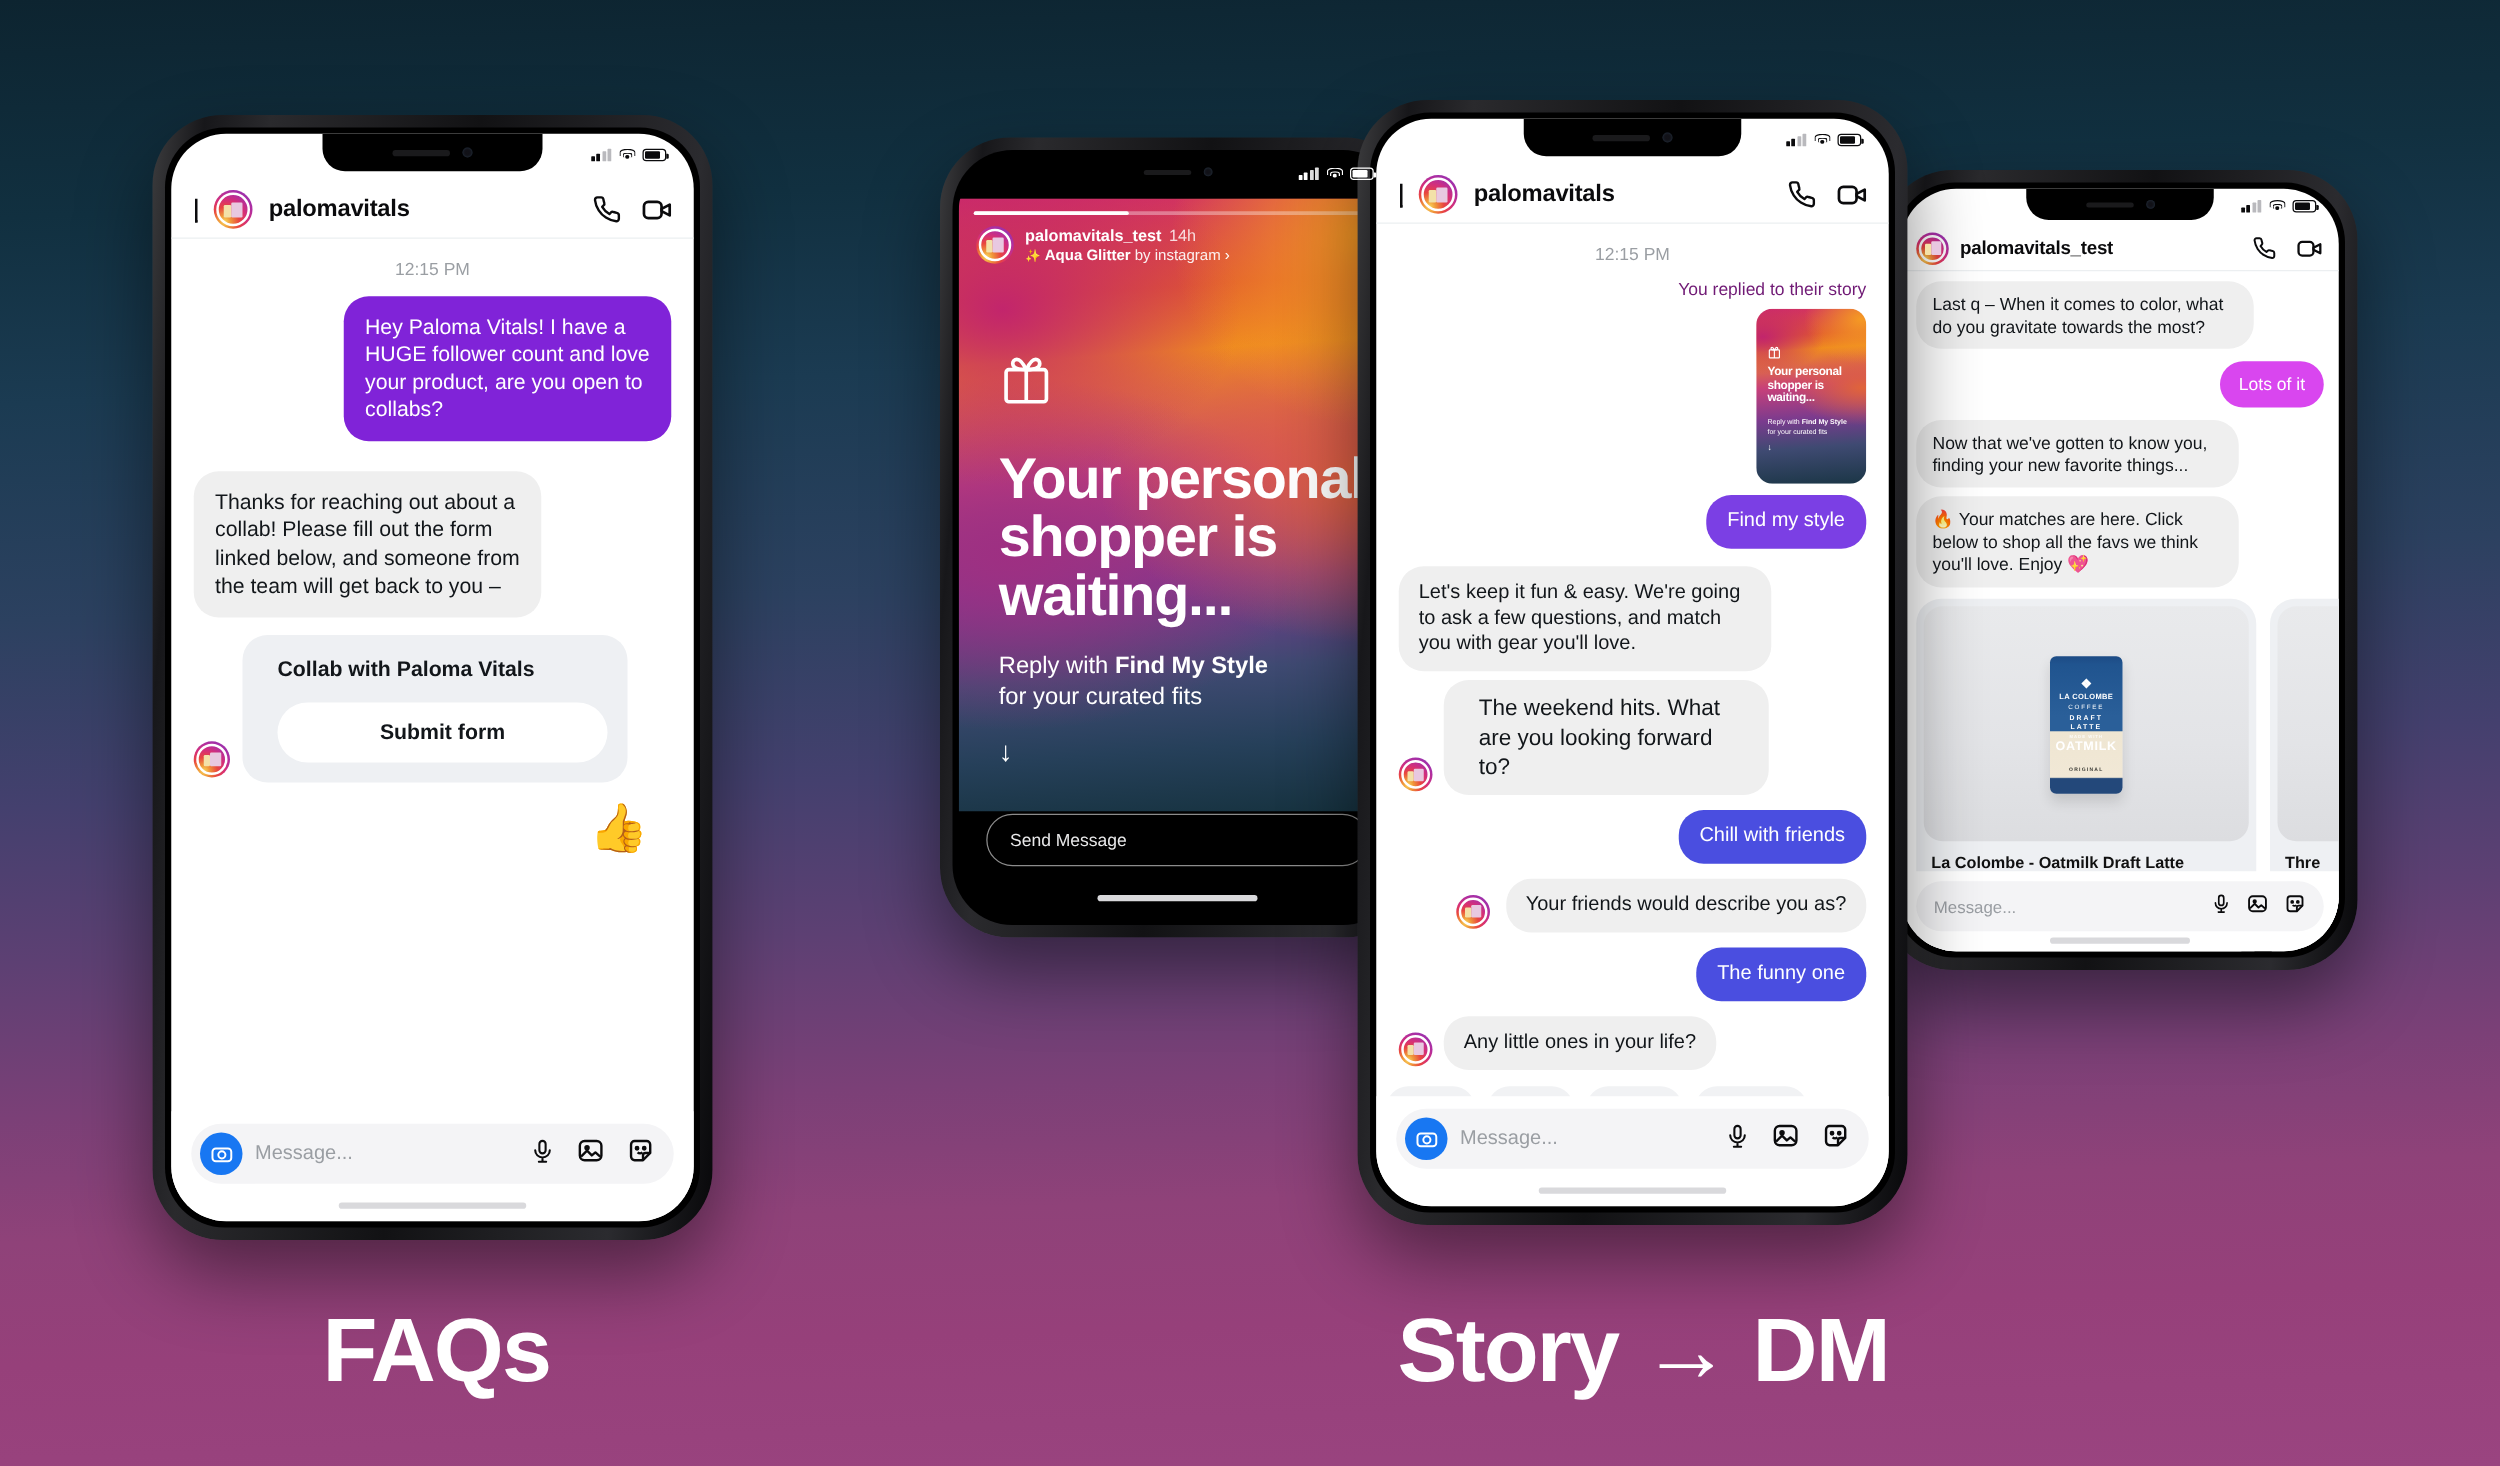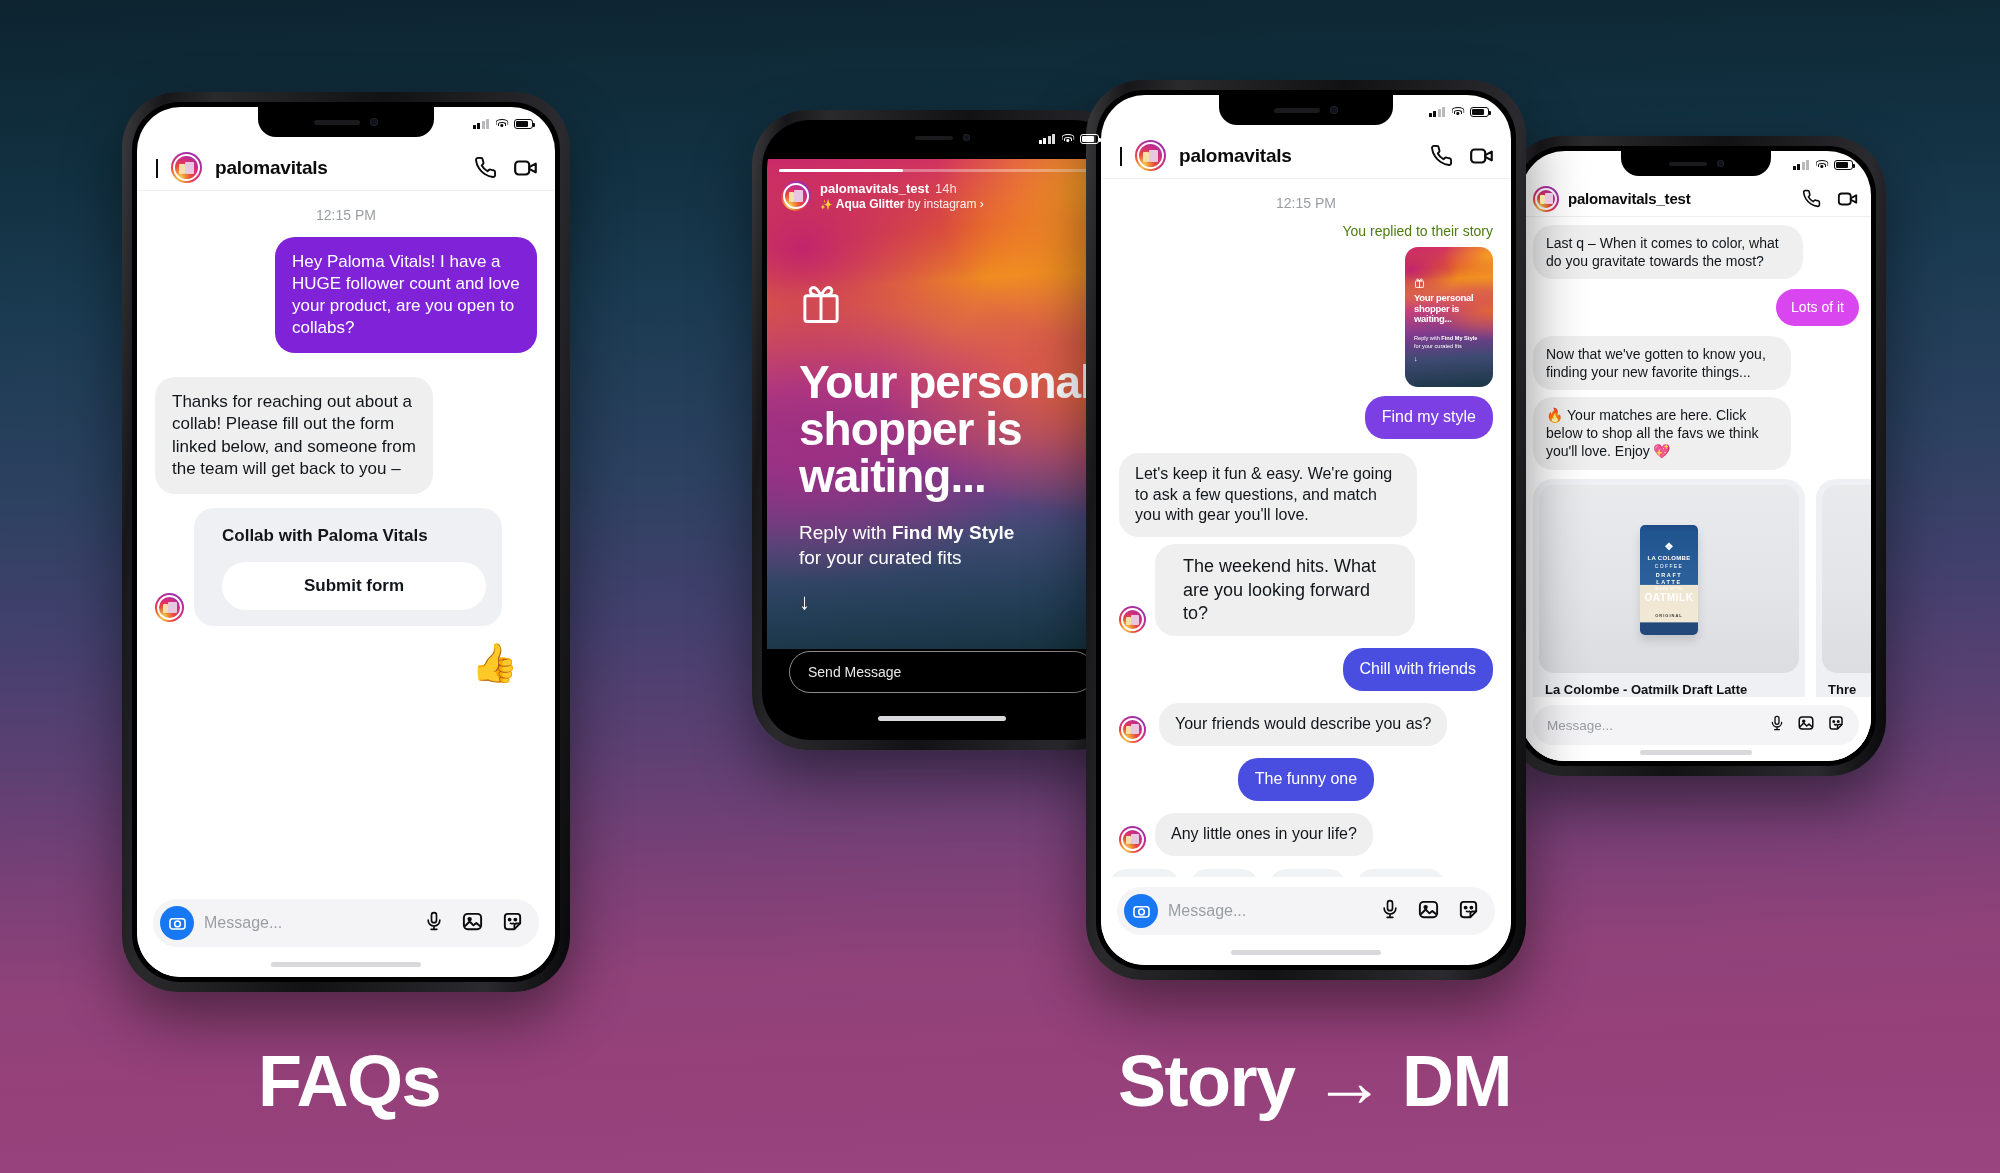--- a/index.html
+++ b/index.html
@@ -53,21 +53,21 @@
       display:flex; align-items:center; justify-content:center; position:relative; flex:0 0 auto;}
   .ig-avatar::before{content:"";position:absolute;inset:2px;border-radius:50%;border:2px solid #fff;}
   .ig-glyph{position:relative;z-index:2;display:block;}
   .ig-glyph .b1{position:absolute;background:#f3e1a8;border-radius:1px;}
   .ig-glyph .b2{position:absolute;background:#e8c8e0;border-radius:1px;}
   .dm-username { font-weight:700; color:#0b0b0d; letter-spacing:-.2px; }
   .hdr-actions{margin-left:auto;display:flex;align-items:center;gap:16px;}
   .phone-ic svg, .video-ic svg { display:block; }
 
   .timestamp { text-align:center; color:#9a9ea3; font-weight:500; }
-  .sys-note { text-align:right; color:#4d7c0f; }
+  .sys-note { text-align:right; color:#701a75; }
 
   .bubble { border-radius:20px; line-height:1.3; word-wrap:break-word; }
   .b-in { background:#efefef; color:#12161a; }
   .b-out-purple { background:#8023d8; color:#fff; }
   .b-out-purple2 { background:#d946ef; color:#fff; }
   .b-out-blue { background:#4a4ee0; color:#fff; }
   .row { display:flex; align-items:flex-end; }
   .row.out { justify-content:flex-end; }
   .sm-av { border-radius:50%; flex:0 0 auto; }
 
@@ -514,31 +514,31 @@
               <i class="b2" style="left:5px;top:0;width:8px;height:10px;"></i>
             </span>
           </div>
           <div class="bubble b-in" style="max-width:260px;padding:11px 28px;font-size:18px;">The weekend hits. What are you looking forward to?</div>
         </div>
 
         <div class="row out" style="margin-top:12px;">
           <div class="bubble b-out-blue" style="padding:11px 17px;font-size:16px;">Chill with friends</div>
         </div>
 
-        <div class="row" style="margin-top:12px;gap:13px;">
+        <div class="row" style="margin-top:12px;gap:13px;justify-content:flex-end;">
           <div class="ig-avatar sm-av" style="width:27px;height:27px;margin-bottom:3px;">
             <span class="ig-glyph" style="width:13px;height:10px;">
               <i class="b1" style="left:0;top:2px;width:5px;height:8px;"></i>
               <i class="b2" style="left:5px;top:0;width:8px;height:10px;"></i>
             </span>
           </div>
           <div class="bubble b-in" style="padding:11px 16px;font-size:16px;">Your friends would describe you as?</div>
         </div>
 
-        <div class="row out" style="margin-top:12px;justify-content:center;">
+        <div class="row out" style="margin-top:12px;">
           <div class="bubble b-out-blue" style="padding:11px 17px;font-size:16px;">The funny one</div>
         </div>
 
         <div class="row" style="margin-top:12px;gap:9px;">
           <div class="ig-avatar sm-av" style="width:27px;height:27px;margin-bottom:3px;">
             <span class="ig-glyph" style="width:13px;height:10px;">
               <i class="b1" style="left:0;top:2px;width:5px;height:8px;"></i>
               <i class="b2" style="left:5px;top:0;width:8px;height:10px;"></i>
             </span>
           </div>

